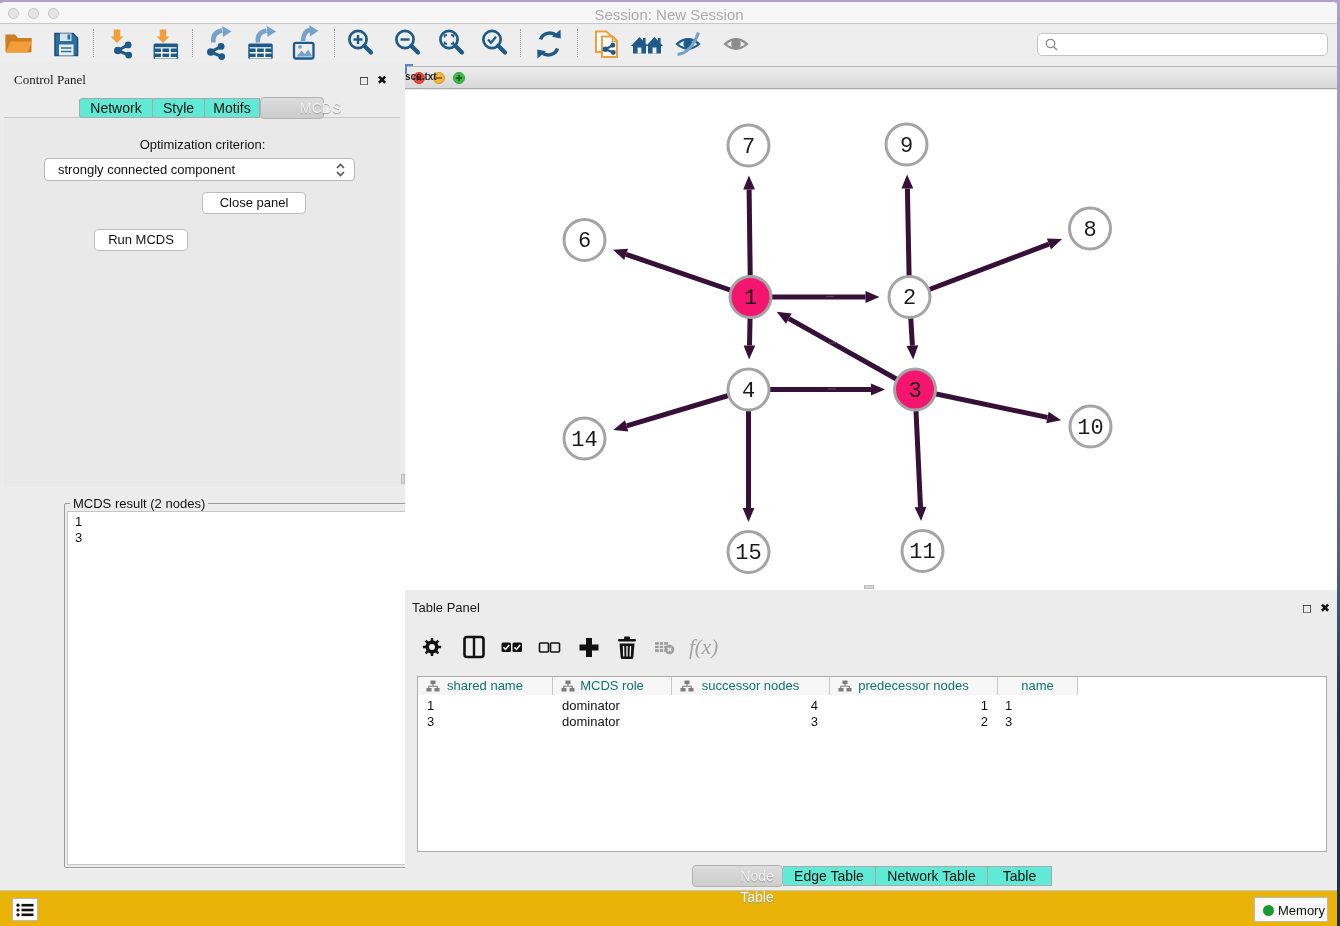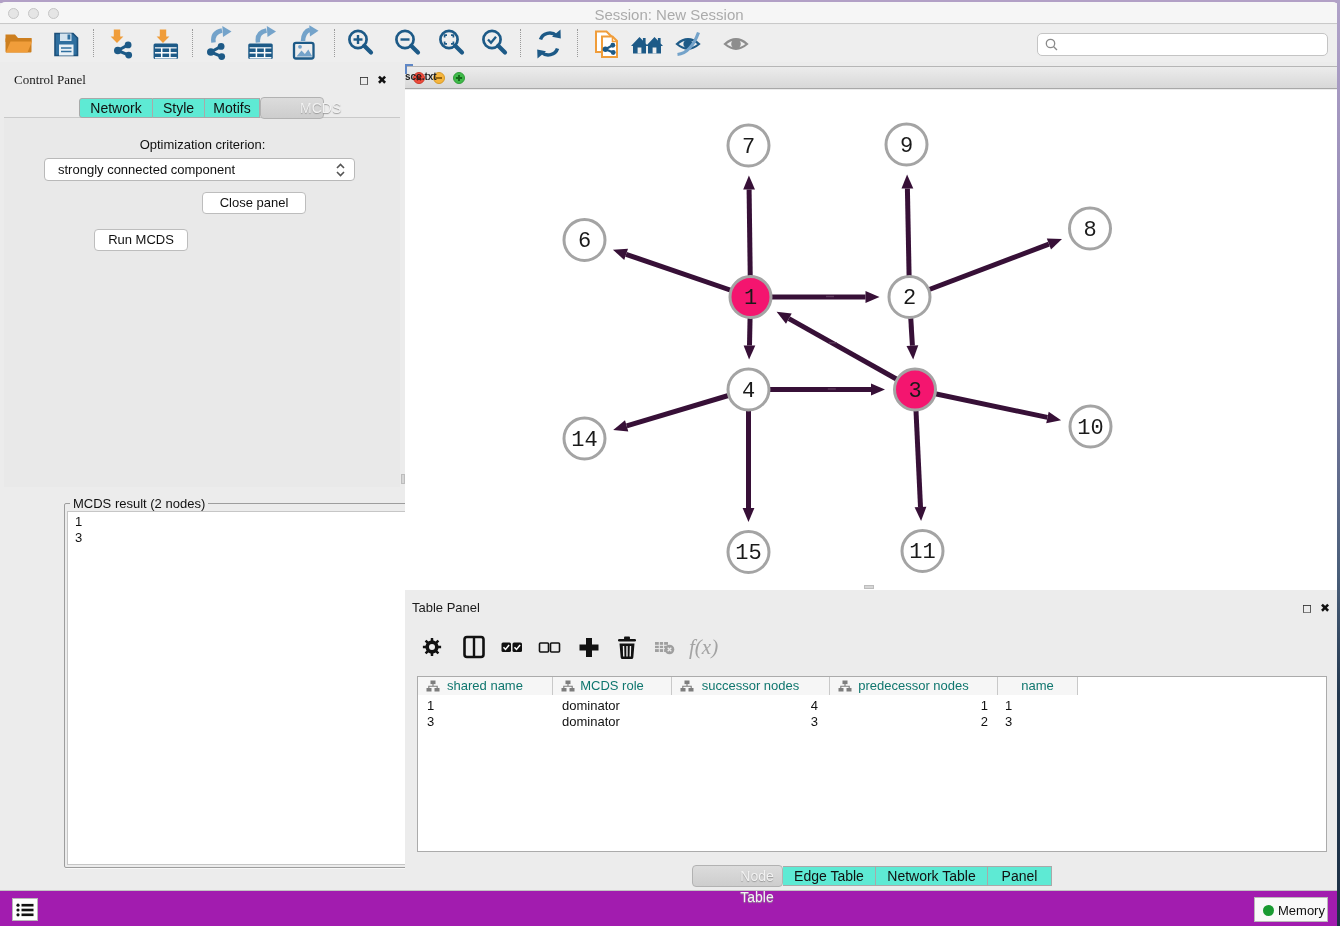--- a/index.html
+++ b/index.html
@@ -43,21 +43,21 @@
 #netcanvas { position:absolute; left:0; top:28px; width:933px; height:500px; background:#fff; }
 
 
 #tpanel { left:405px; top:590px; width:935px; height:300px; background:#ececec; }
 #tpanel-title { position:absolute; left:7px; top:10px; font-size:13px; color:#1a1a1a; }
 #ttable { position:absolute; left:12px; top:86px; width:910px; height:176px; background:#fff; border:1px solid #ababab; }
 .th { position:absolute; top:0; height:18px; background:#f6f6f6; border-right:1px solid #c9c9c9; font-size:13px; color:#0f766e; text-align:center; line-height:18px; }
 .td { position:absolute; font-size:13px; color:#111; height:16px; line-height:16px; }
 
 
-#statusbar { left:0; top:890px; width:1340px; height:36px; background:#a21caf; border-top:1px solid #c3c3c3; }
+#statusbar { left:0; top:890px; width:1340px; height:36px; background:#eab308; border-top:1px solid #c3c3c3; }
 #listbtn { position:absolute; left:12px; top:7px; width:26px; height:23px; background:#fdfdfd; border:1px solid #b9b9b9; }
 #membtn { position:absolute; left:1254px; top:6px; width:74px; height:25px; background:#f9f9f9; border:1px solid #b9b9b9; font-size:13px; color:#111; }
 </style>
 </head>
 <body>
 <div class="abs" id="purpletop"></div>
 <div class="abs" id="titlebar">
   <div class="tl-circle" style="left:8px;"></div>
   <div class="tl-circle" style="left:28px;"></div>
   <div class="tl-circle" style="left:48px;"></div>
@@ -331,21 +331,21 @@
       <div class="td" style="left:9px;top:37px;">3</div>
       <div class="td" style="left:144px;top:37px;">dominator</div>
       <div class="td" style="left:254px;top:37px;width:146px;text-align:right;">3</div>
       <div class="td" style="left:412px;top:37px;width:158px;text-align:right;">2</div>
       <div class="td" style="left:587px;top:37px;">3</div>
     </div>
   <div class="tabrow" style="left:287px; top:276px;">
     <div class="tab first sel" style="width:91px;">Node Table</div>
     <div class="tab" style="width:93px;">Edge Table</div>
     <div class="tab" style="width:112px;">Network Table</div>
-    <div class="tab" style="width:64px;">Panel</div>
+    <div class="tab" style="width:64px;">Table</div>
   </div>
 </div>
 
 <div class="abs" id="statusbar">
   <div id="listbtn">
       <svg width="18" height="14" viewBox="0 0 18 14" style="position:absolute;left:3px;top:4px">
         <circle cx="2" cy="2.2" r="1.6" fill="#111"></circle>
         <rect x="5.5" y="0.9" width="12" height="2.6" fill="#111"></rect>
         <circle cx="2" cy="7" r="1.6" fill="#111"></circle>
         <rect x="5.5" y="5.7" width="12" height="2.6" fill="#111"></rect>

